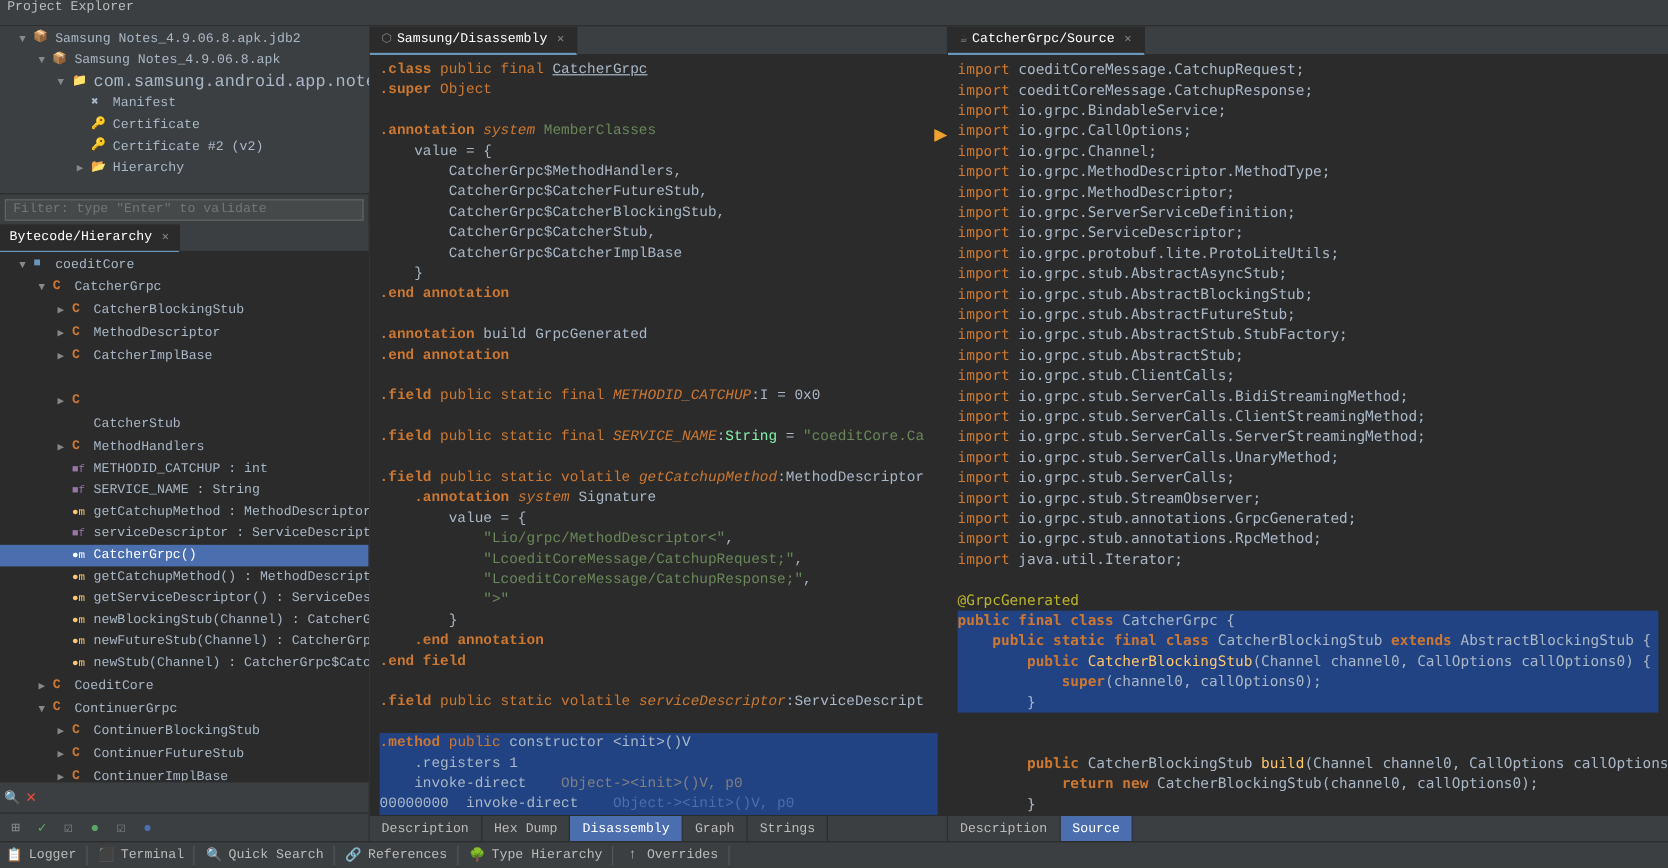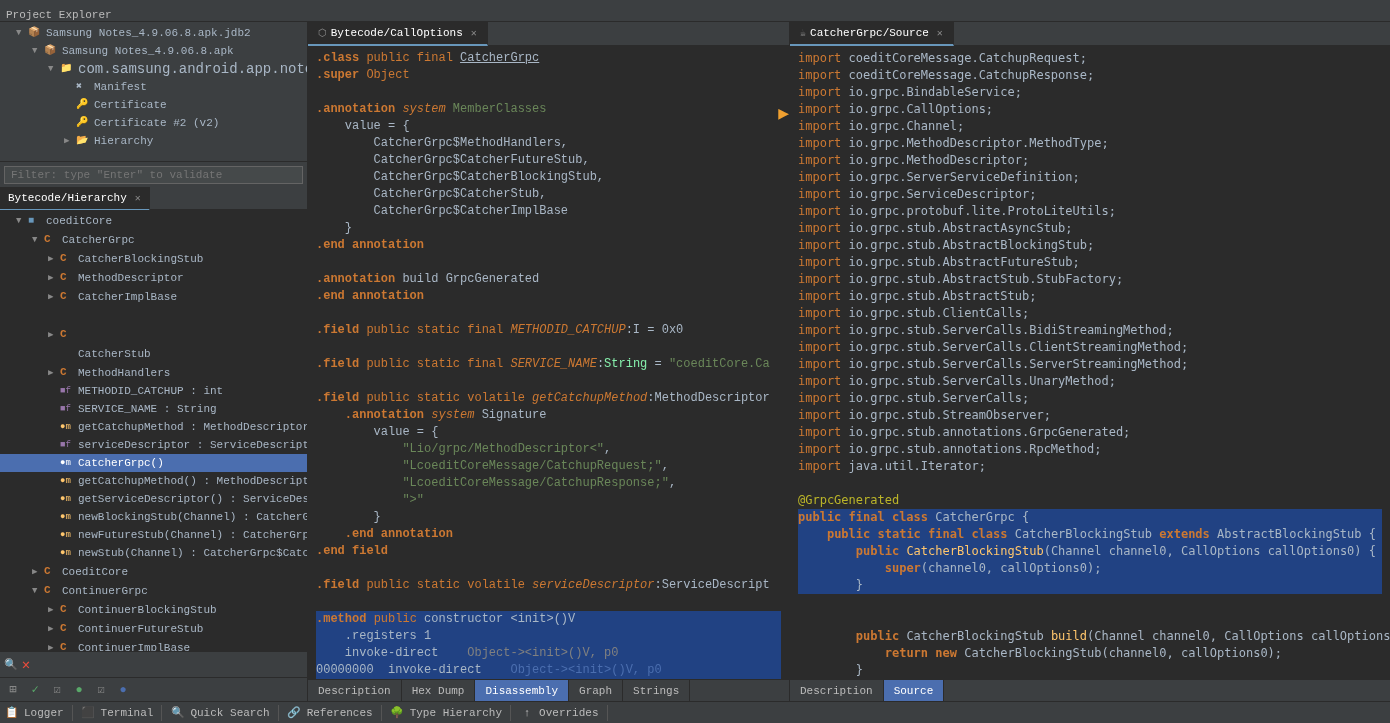--- a/index.html
+++ b/index.html
@@ -1,19 +1,19 @@
 <!DOCTYPE html>
 <html><head>
   <meta charset="utf-8">
   <style>
     * { box-sizing: border-box; margin: 0; padding: 0; }
     body { font-family: 'Courier New', monospace; font-size: 12px; background: #3c3f41; color: #a9b7c6; display: flex; flex-direction: column; height: 723px; overflow: hidden; }
 
     
-    .top-bar { display: flex; background: #3c3f41; border-bottom: 1px solid #2b2b2b; height: 22px; align-items: flex-end; padding: 0 6px; font-size: 11px; color: #bbbbbb; }
+    .top-bar { display: flex; background: #3c3f41; border-bottom: 1px solid #2b2b2b; height: 22px; align-items: flex-start; padding: 0 6px; font-size: 11px; color: #bbbbbb; }
 
     
     .main-container { display: flex; flex: 1; overflow: hidden; }
 
     
     .left-panel { width: 308px; min-width: 308px; background: #3c3f41; border-right: 1px solid #2b2b2b; display: flex; flex-direction: column; }
 
     .filter-bar { padding: 4px 4px; }
     .filter-bar input { width: 100%; background: #45494a; border: 1px solid #646464; color: #a9b7c6; padding: 2px 6px; font-size: 11px; font-family: inherit; }
 
@@ -365,21 +365,21 @@
       <span class="toolbar-btn blue">●</span>
     </div>
   </div>
 
   <div class="middle-panel">
     <div class="code-panel">
 
       <div class="code-header">
         <div class="code-tab active">
           <span class="code-tab-icon">⬡</span>
-          <span>Bytecode/CallOptions</span>
+          <span>Samsung/Disassembly</span>
           <span class="code-tab-close">✕</span>
         </div>
       </div>
 
       <div class="code-content" style="position:relative;">
 
         <div style="position:absolute; right:0; top:60px; color:#f0a030; font-size:18px; z-index:10;">▶</div>
         <pre><span class="kw">.class</span> <span class="kw2">public final</span> <span style="color:#a9b7c6; text-decoration:underline;">CatcherGrpc</span>
 <span class="kw">.super</span> <span style="color:#cc7832;">Object</span>
 

